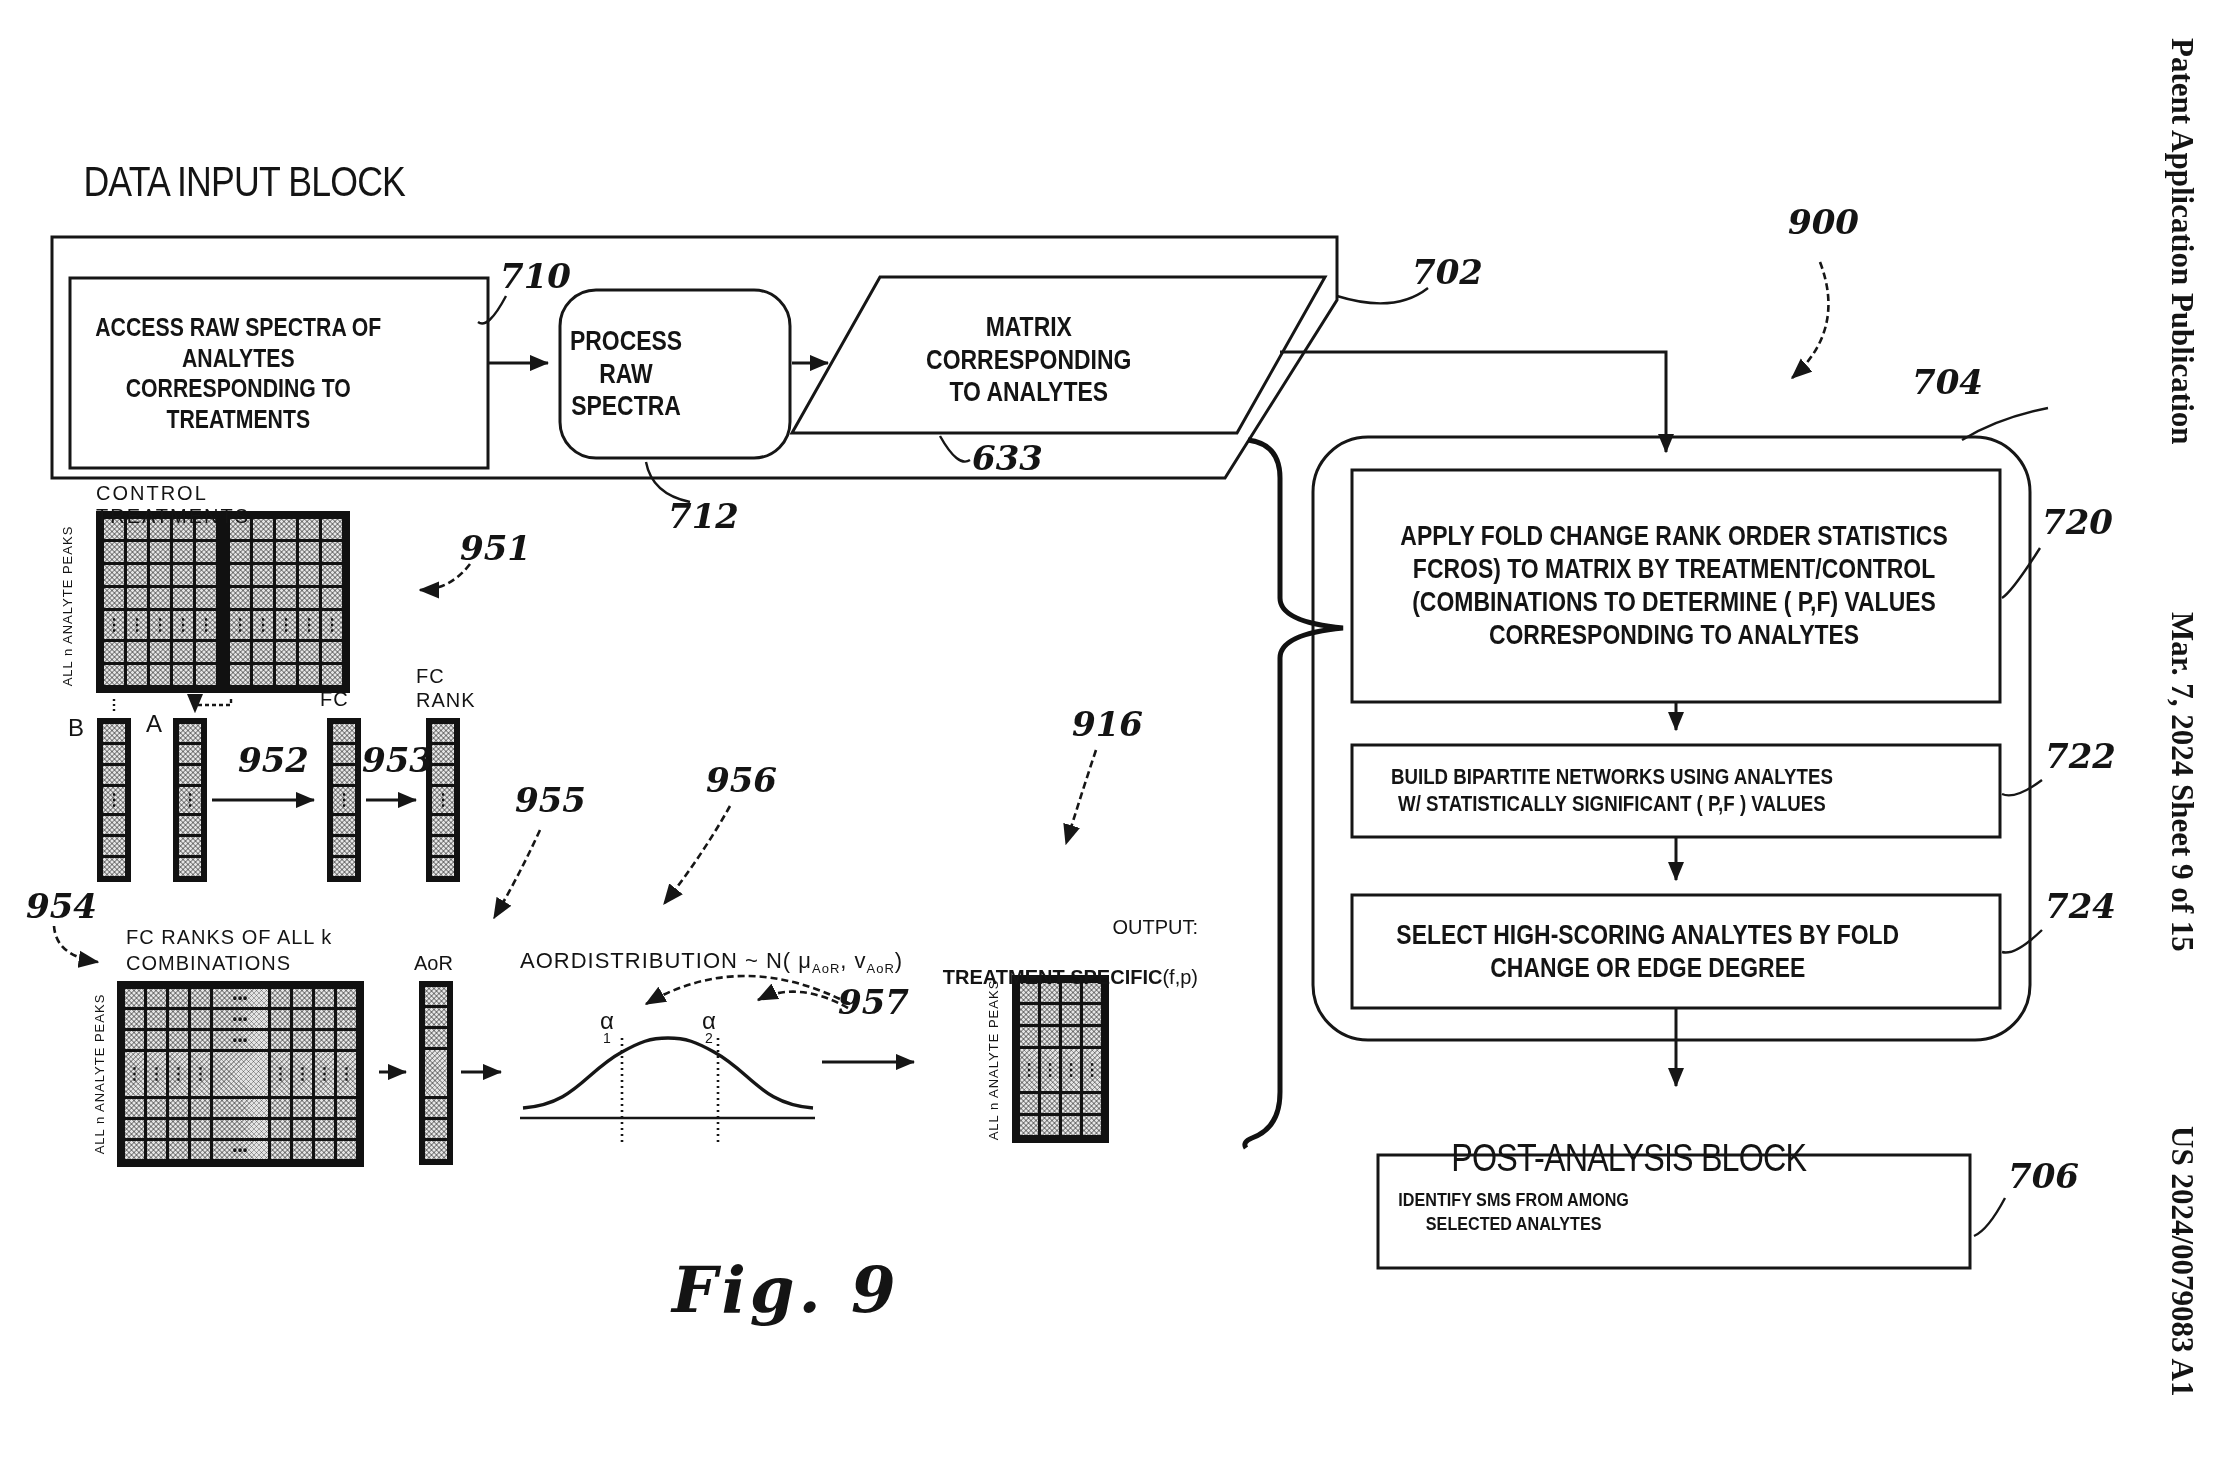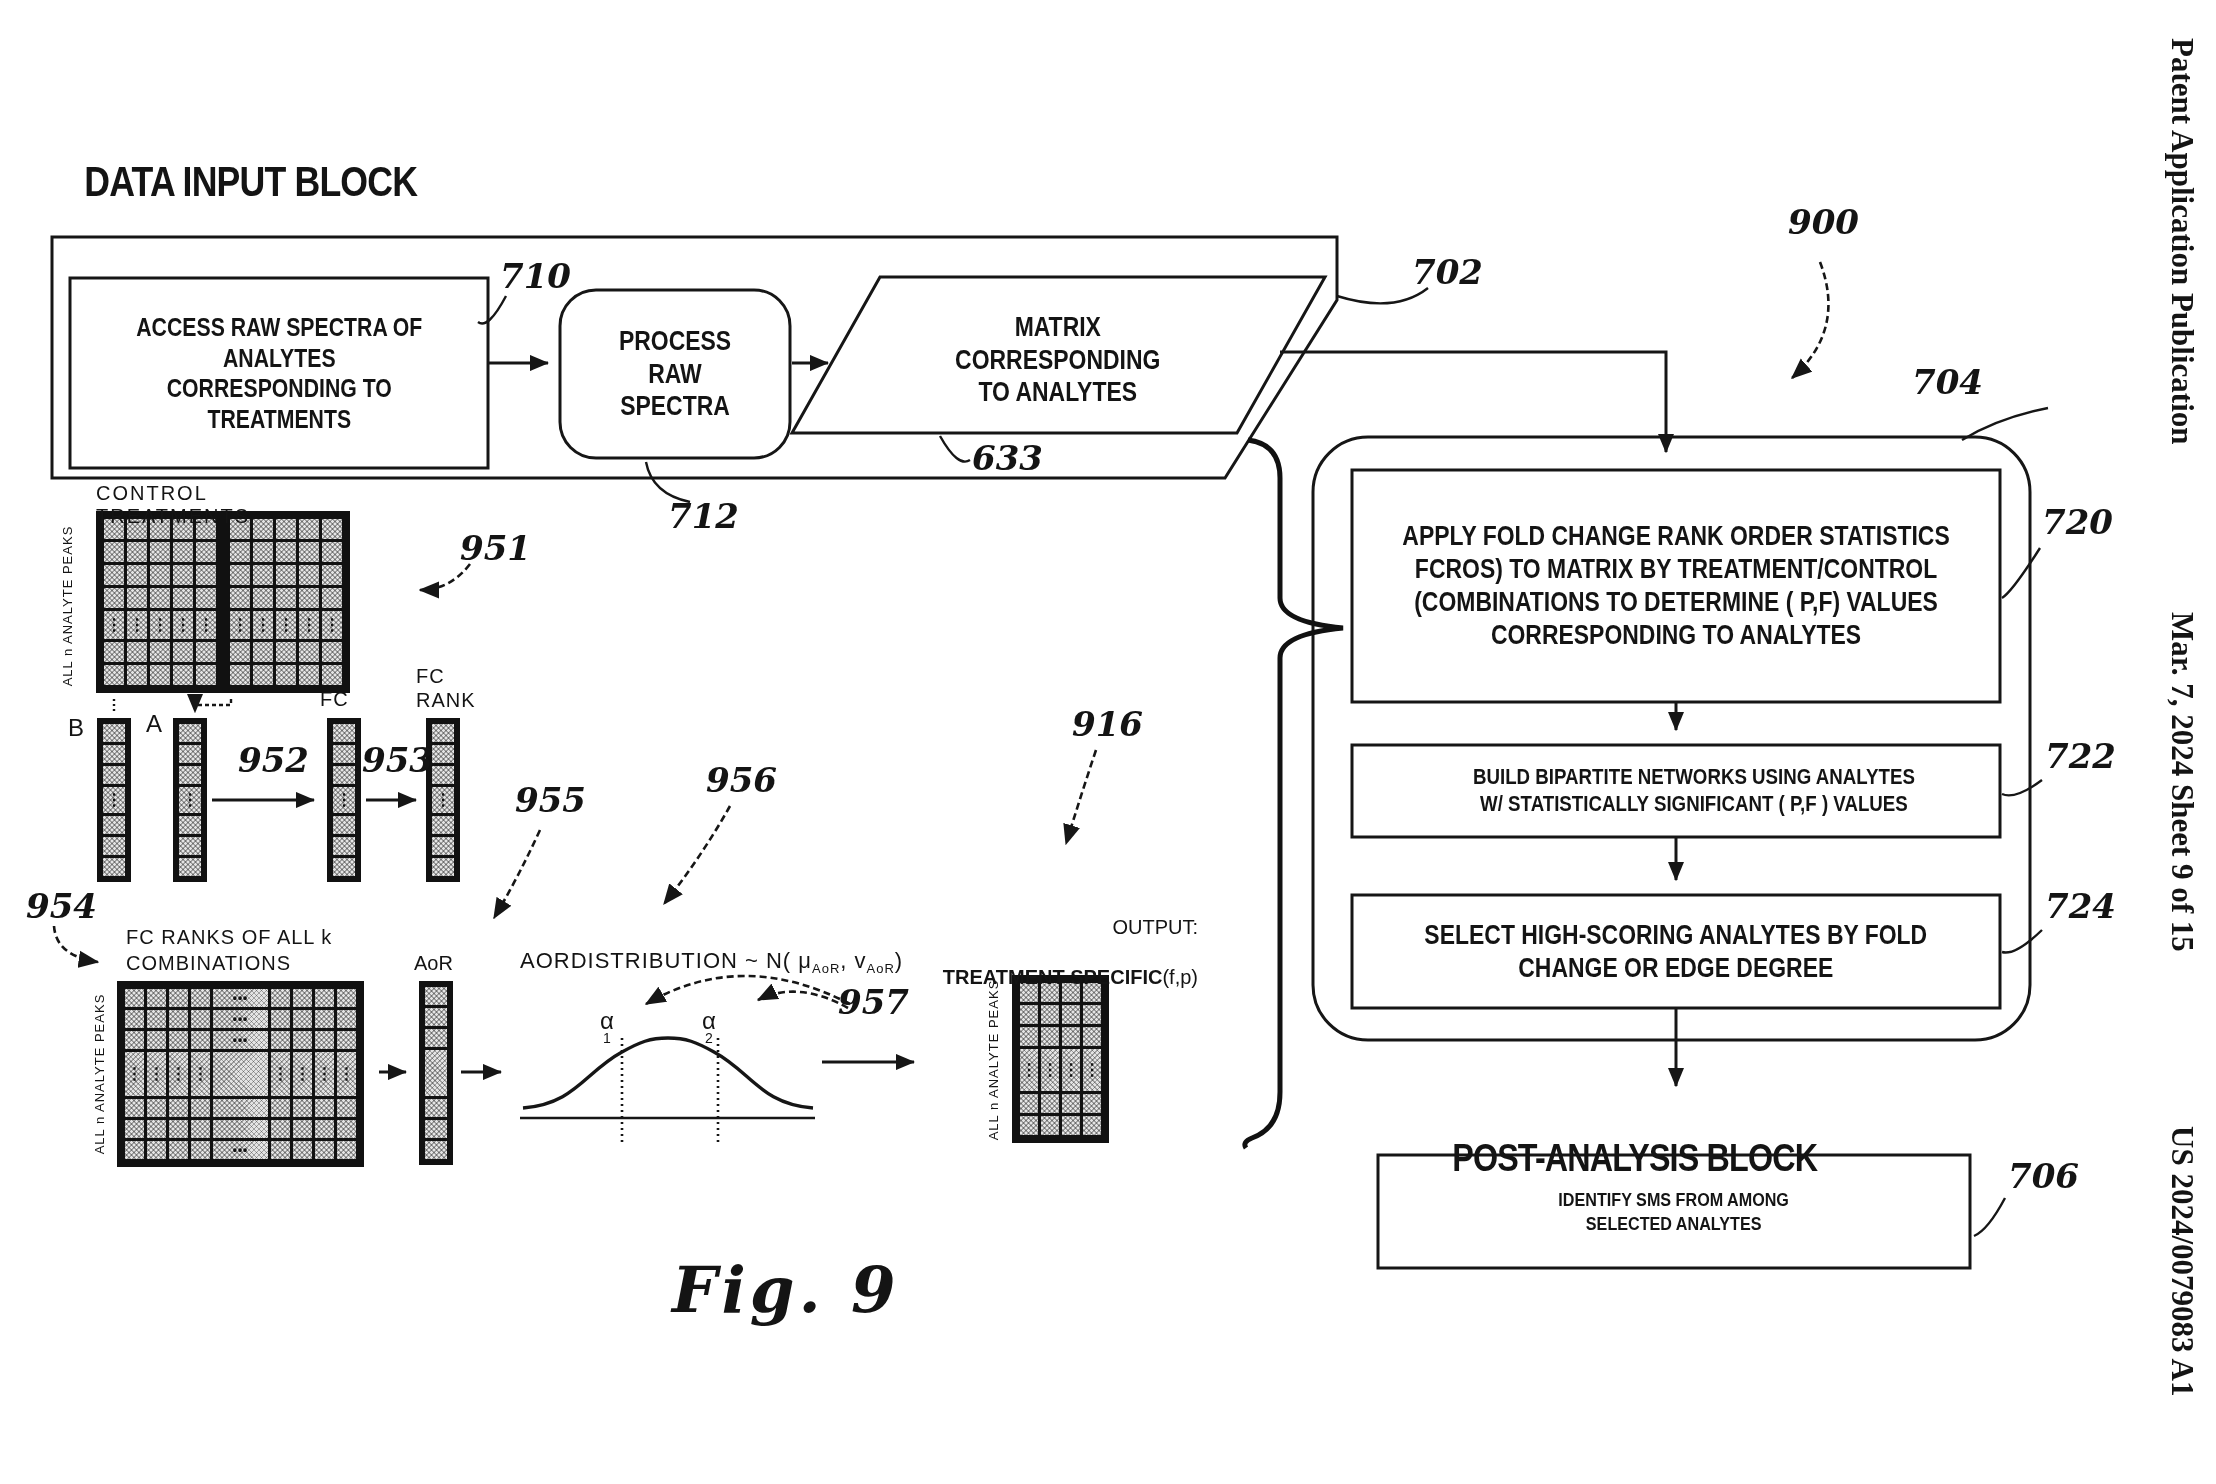--- a/index.html
+++ b/index.html
@@ -1,24 +1,24 @@
 <!DOCTYPE html>
 <html><head>
 <meta charset="utf-8">
 <style>
   html,body{margin:0;padding:0}
   body{width:2216px;height:1484px;position:relative;background:#fff;overflow:hidden;
        font-family:"Liberation Sans",sans-serif;color:#141414}
   svg.lines{position:absolute;left:0;top:0;z-index:1}
   .lbl{position:absolute;z-index:3;white-space:pre-line}
   .ref{font:italic 700 34px "DejaVu Serif",serif;white-space:nowrap}
-  .bx{display:flex;align-items:center;justify-content:center;text-align:center;
+  .bx{display:flex;align-items:center;justify-content:flex-start;text-align:center;
       font-weight:700;line-height:1.22;z-index:3}
   .scx{display:inline-block;transform:scaleX(.85);white-space:pre-line}
-  .h1{font-weight:700;font-size:42px;letter-spacing:-1px}
+  .h1{font-weight:400;font-size:42px;letter-spacing:-1px}
   .cap{font-size:20px;letter-spacing:2px;text-align:left}
   .vert{transform:rotate(-90deg);transform-origin:0 0;font-size:13px;letter-spacing:1px;
         text-align:center;white-space:nowrap}
   .mtext{position:absolute;z-index:3;writing-mode:vertical-rl;
          font-family:"Liberation Serif",serif;font-weight:700;font-size:31px;white-space:nowrap}
   .pgrid{position:absolute;display:grid;background:#111;border:8px solid #111;gap:3px;z-index:2}
   .pgrid.thin{border-width:6px}
   .cell{background-color:#e4e4e4;
         background-image:repeating-linear-gradient(45deg,rgba(0,0,0,.30) 0 1px,transparent 1px 3.5px),
                          repeating-linear-gradient(135deg,rgba(0,0,0,.30) 0 1px,transparent 1px 3.5px);

